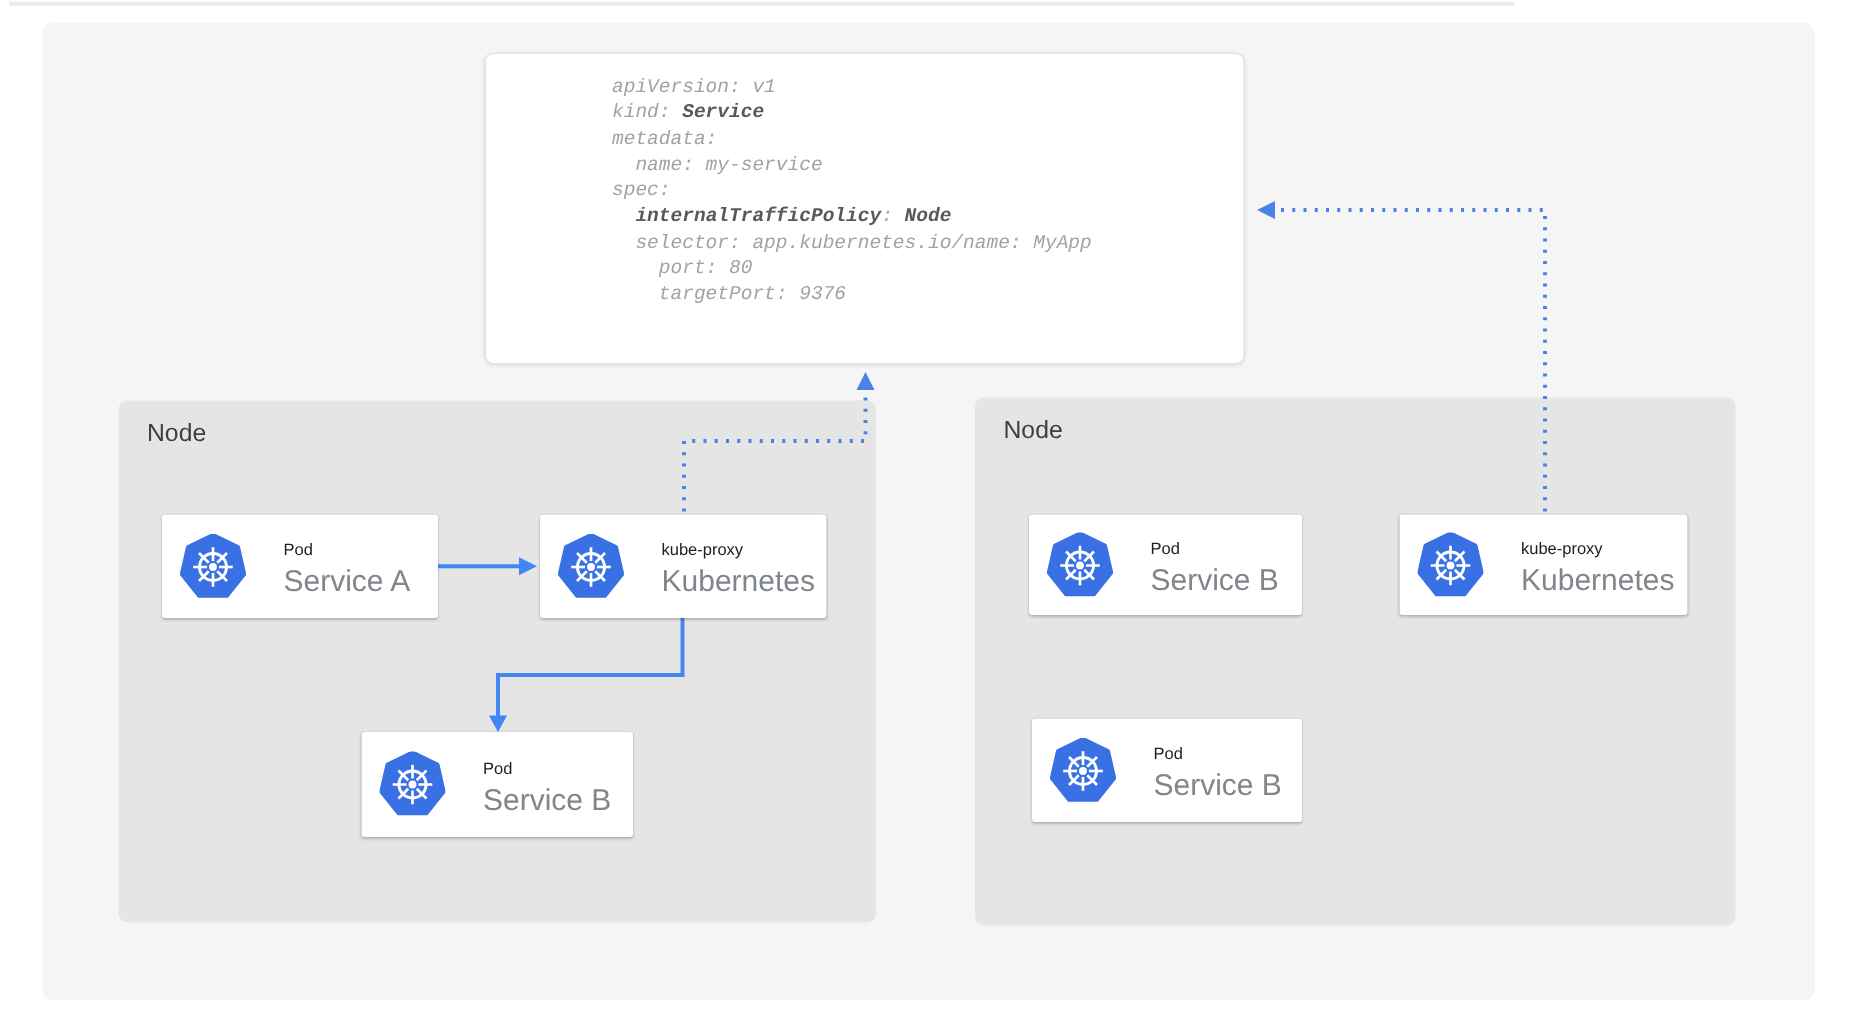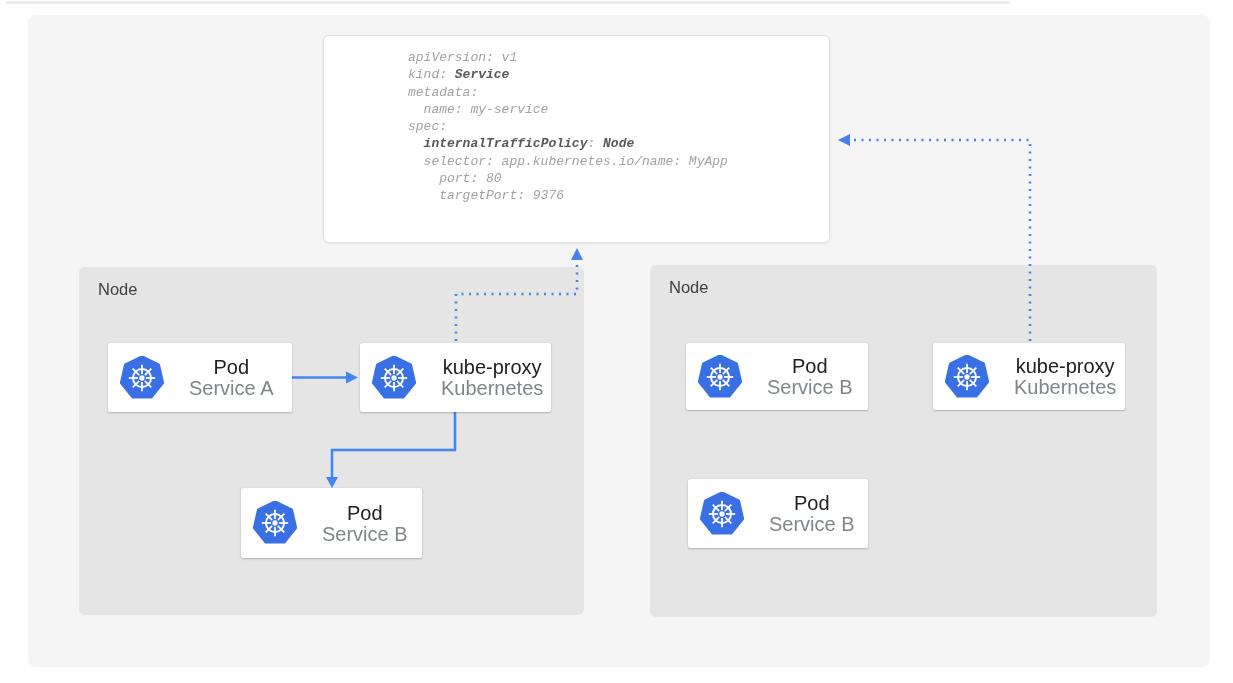--- a/index.html
+++ b/index.html
@@ -39,21 +39,21 @@
   }
   .card{
     position:absolute;background:#ffffff;border-radius:2px;
     box-shadow:0 1px 2px rgba(0,0,0,0.22), 0 0 1px rgba(0,0,0,0.12);
     display:flex;align-items:center;
   }
   .card .icon{
     width:44px;height:44px;margin-left:12px;flex:0 0 auto;display:block;
   }
   .card .txt{margin-left:25px;}
-  .card .title{font-size:20px;color:#212121;line-height:20px;text-align:center;}
+  .card .title{font-size:11px;color:#212121;line-height:20px;}
   .card .subtitle{font-size:20px;color:#80868b;line-height:19px;margin-top:2px;}
   .card-pod-a       {left:108px;top:343px;width:184px;height:69px;}
   .card-kp-left     {left:360px;top:343px;width:191px;height:69px;}
   .card-pod-b-left  {left:241px;top:488px;width:181px;height:70px;}
   .card-pod-b-rt    {left:686px;top:343px;width:182px;height:67px;}
   .card-kp-right    {left:933px;top:343px;width:192px;height:67px;}
   .card-pod-b-rb    {left:688px;top:479px;width:180px;height:69px;}
   svg.overlay{
     position:absolute;left:0;top:0;width:1233px;height:683px;
     pointer-events:none;

